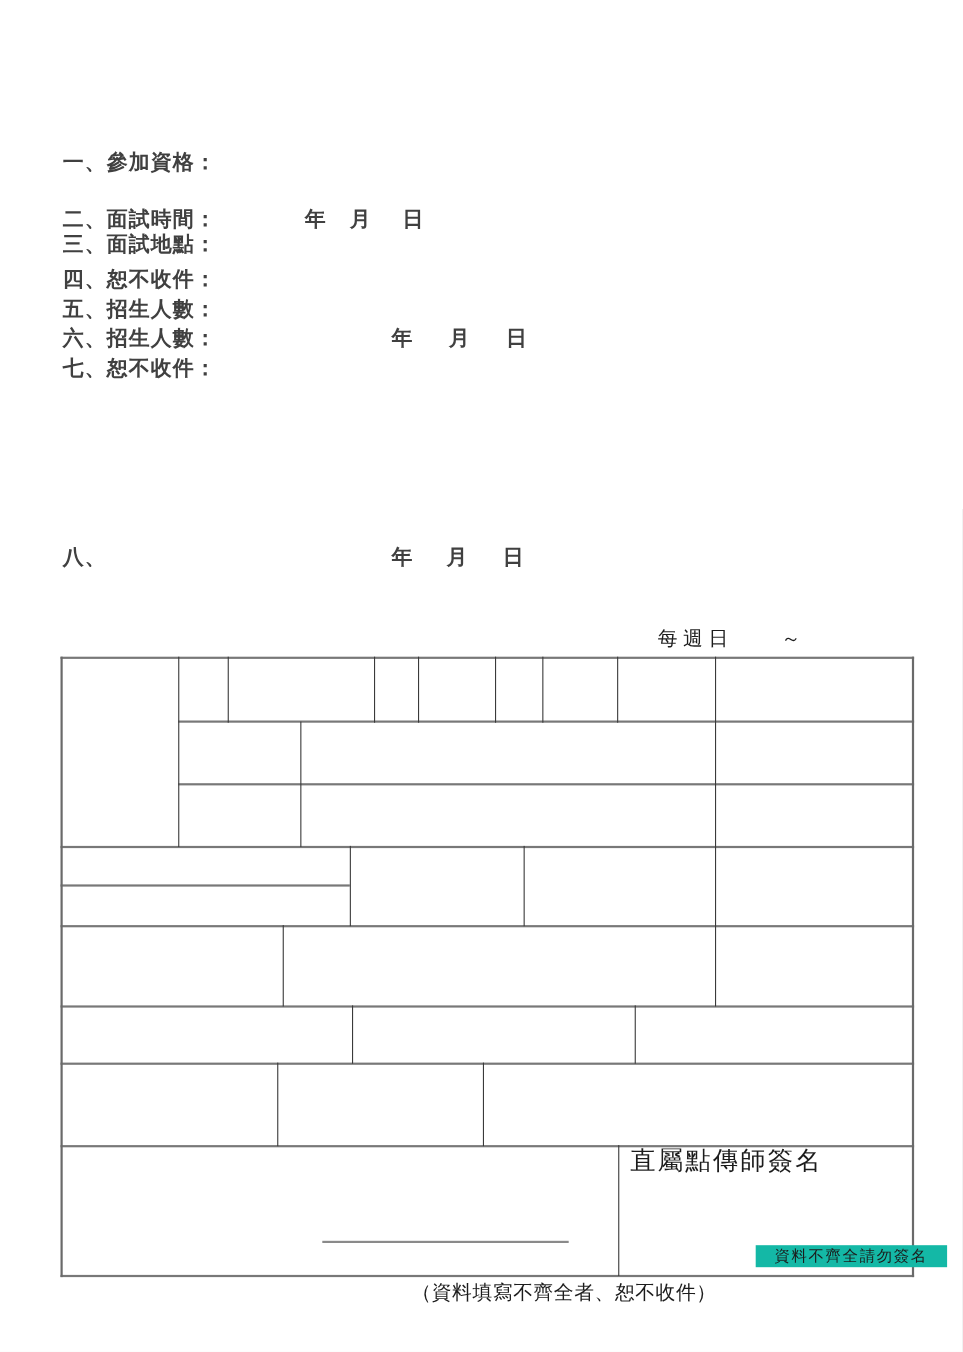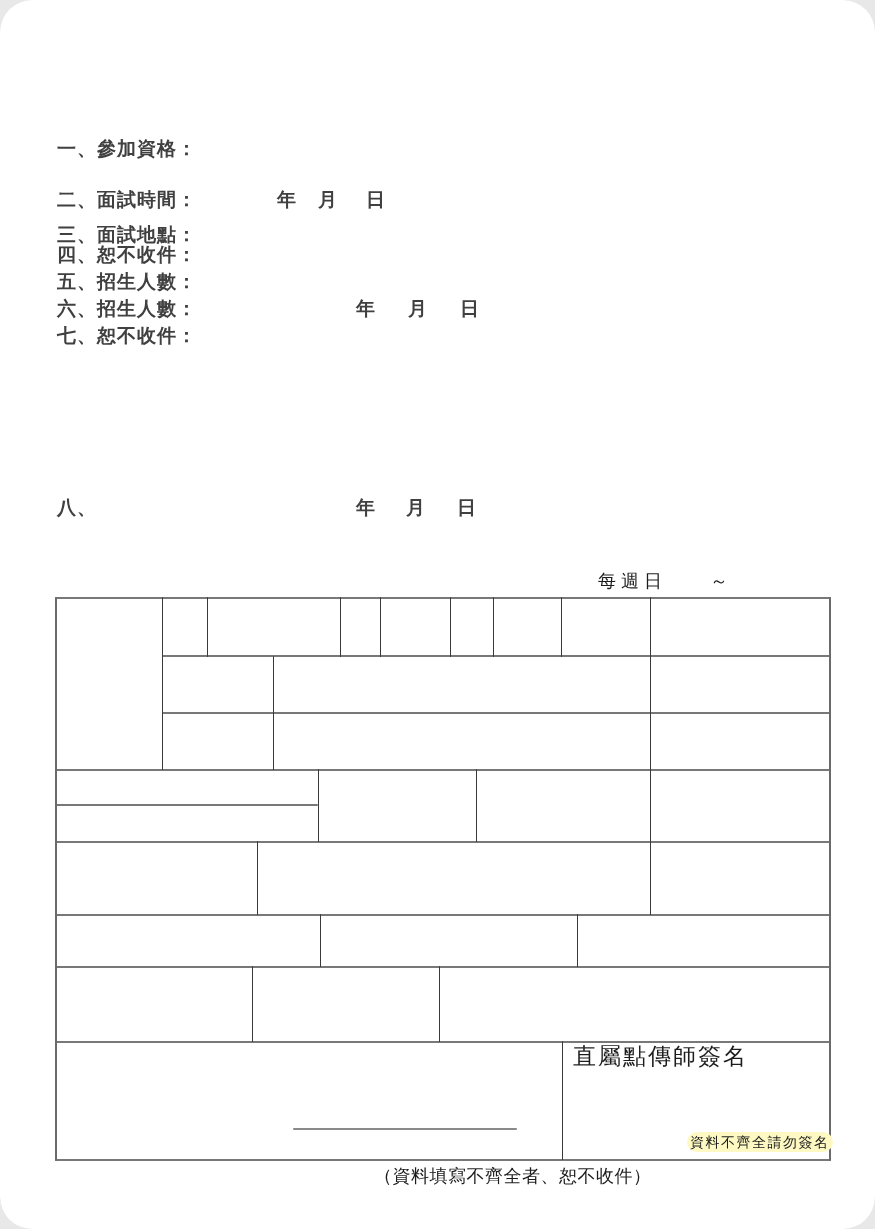--- a/index.html
+++ b/index.html
@@ -1,15 +1,15 @@
 <!DOCTYPE html>
 <html><head>
 <meta charset="utf-8">
 <style>
-  * { margin: 0; padding: 0; box-sizing: border-box; border-radius: 32px; }
+  * { margin: 0; padding: 0; box-sizing: border-box; }
   html, body { background: #e8e8e8; }
   .page {
     position: relative;
     width: 875px;
     height: 1229px;
     background: #ffffff;
     margin: 0 auto;
     overflow: hidden;
     font-family: "DejaVu Sans", sans-serif;
   }
@@ -38,22 +38,22 @@
     font-family: "DejaVu Serif", serif;
     color: #1c1c1c;
     white-space: nowrap;
   }
   .sched { font-size: 18px; line-height: 20px; letter-spacing: 5px; }
   .sig-label { font-size: 23px; line-height: 20px; letter-spacing: 2px; }
   .warn {
     font-size: 14px;
     line-height: 16px;
     letter-spacing: 1.5px;
-    background: #fef9c3;
-    padding: 2px 3px;
+    background: #14b8a6;
+    padding: 2px 17px;
     text-align: right;
   }
   .caption { font-size: 18px; line-height: 18px; letter-spacing: 0.5px; }
   
   .hl { position: absolute; height: 2px; background: #787878; }
   .vl { position: absolute; width: 1px; background: #3a3a3a; }
   .vl.outer { width: 2px; background: #6a6a6a; }
   .sig-line { position: absolute; height: 2px; background: #8a8a8a; }
 </style>
 </head>
@@ -61,21 +61,21 @@
 
 <div class="page">
 
   <div class="li" style="top:138px">一、參加資格：</div>
 
   <div class="li" style="top:189px">二、面試時間：</div>
   <span class="dc" style="left:277px;top:189px">年</span>
   <span class="dc" style="left:318px;top:189px">月</span>
   <span class="dc" style="left:366px;top:189px">日</span>
 
-  <div class="li" style="top:224px">三、面試地點：</div>
+  <div class="li" style="top:212px">三、面試地點：</div>
   <div class="li" style="top:244px">四、恕不收件：</div>
   <div class="li" style="top:271px">五、招生人數：</div>
 
   <div class="li" style="top:298px">六、招生人數：</div>
   <span class="dc" style="left:356px;top:298px">年</span>
   <span class="dc" style="left:408px;top:298px">月</span>
   <span class="dc" style="left:460px;top:298px">日</span>
 
   <div class="li" style="top:325px">七、恕不收件：</div>
 

